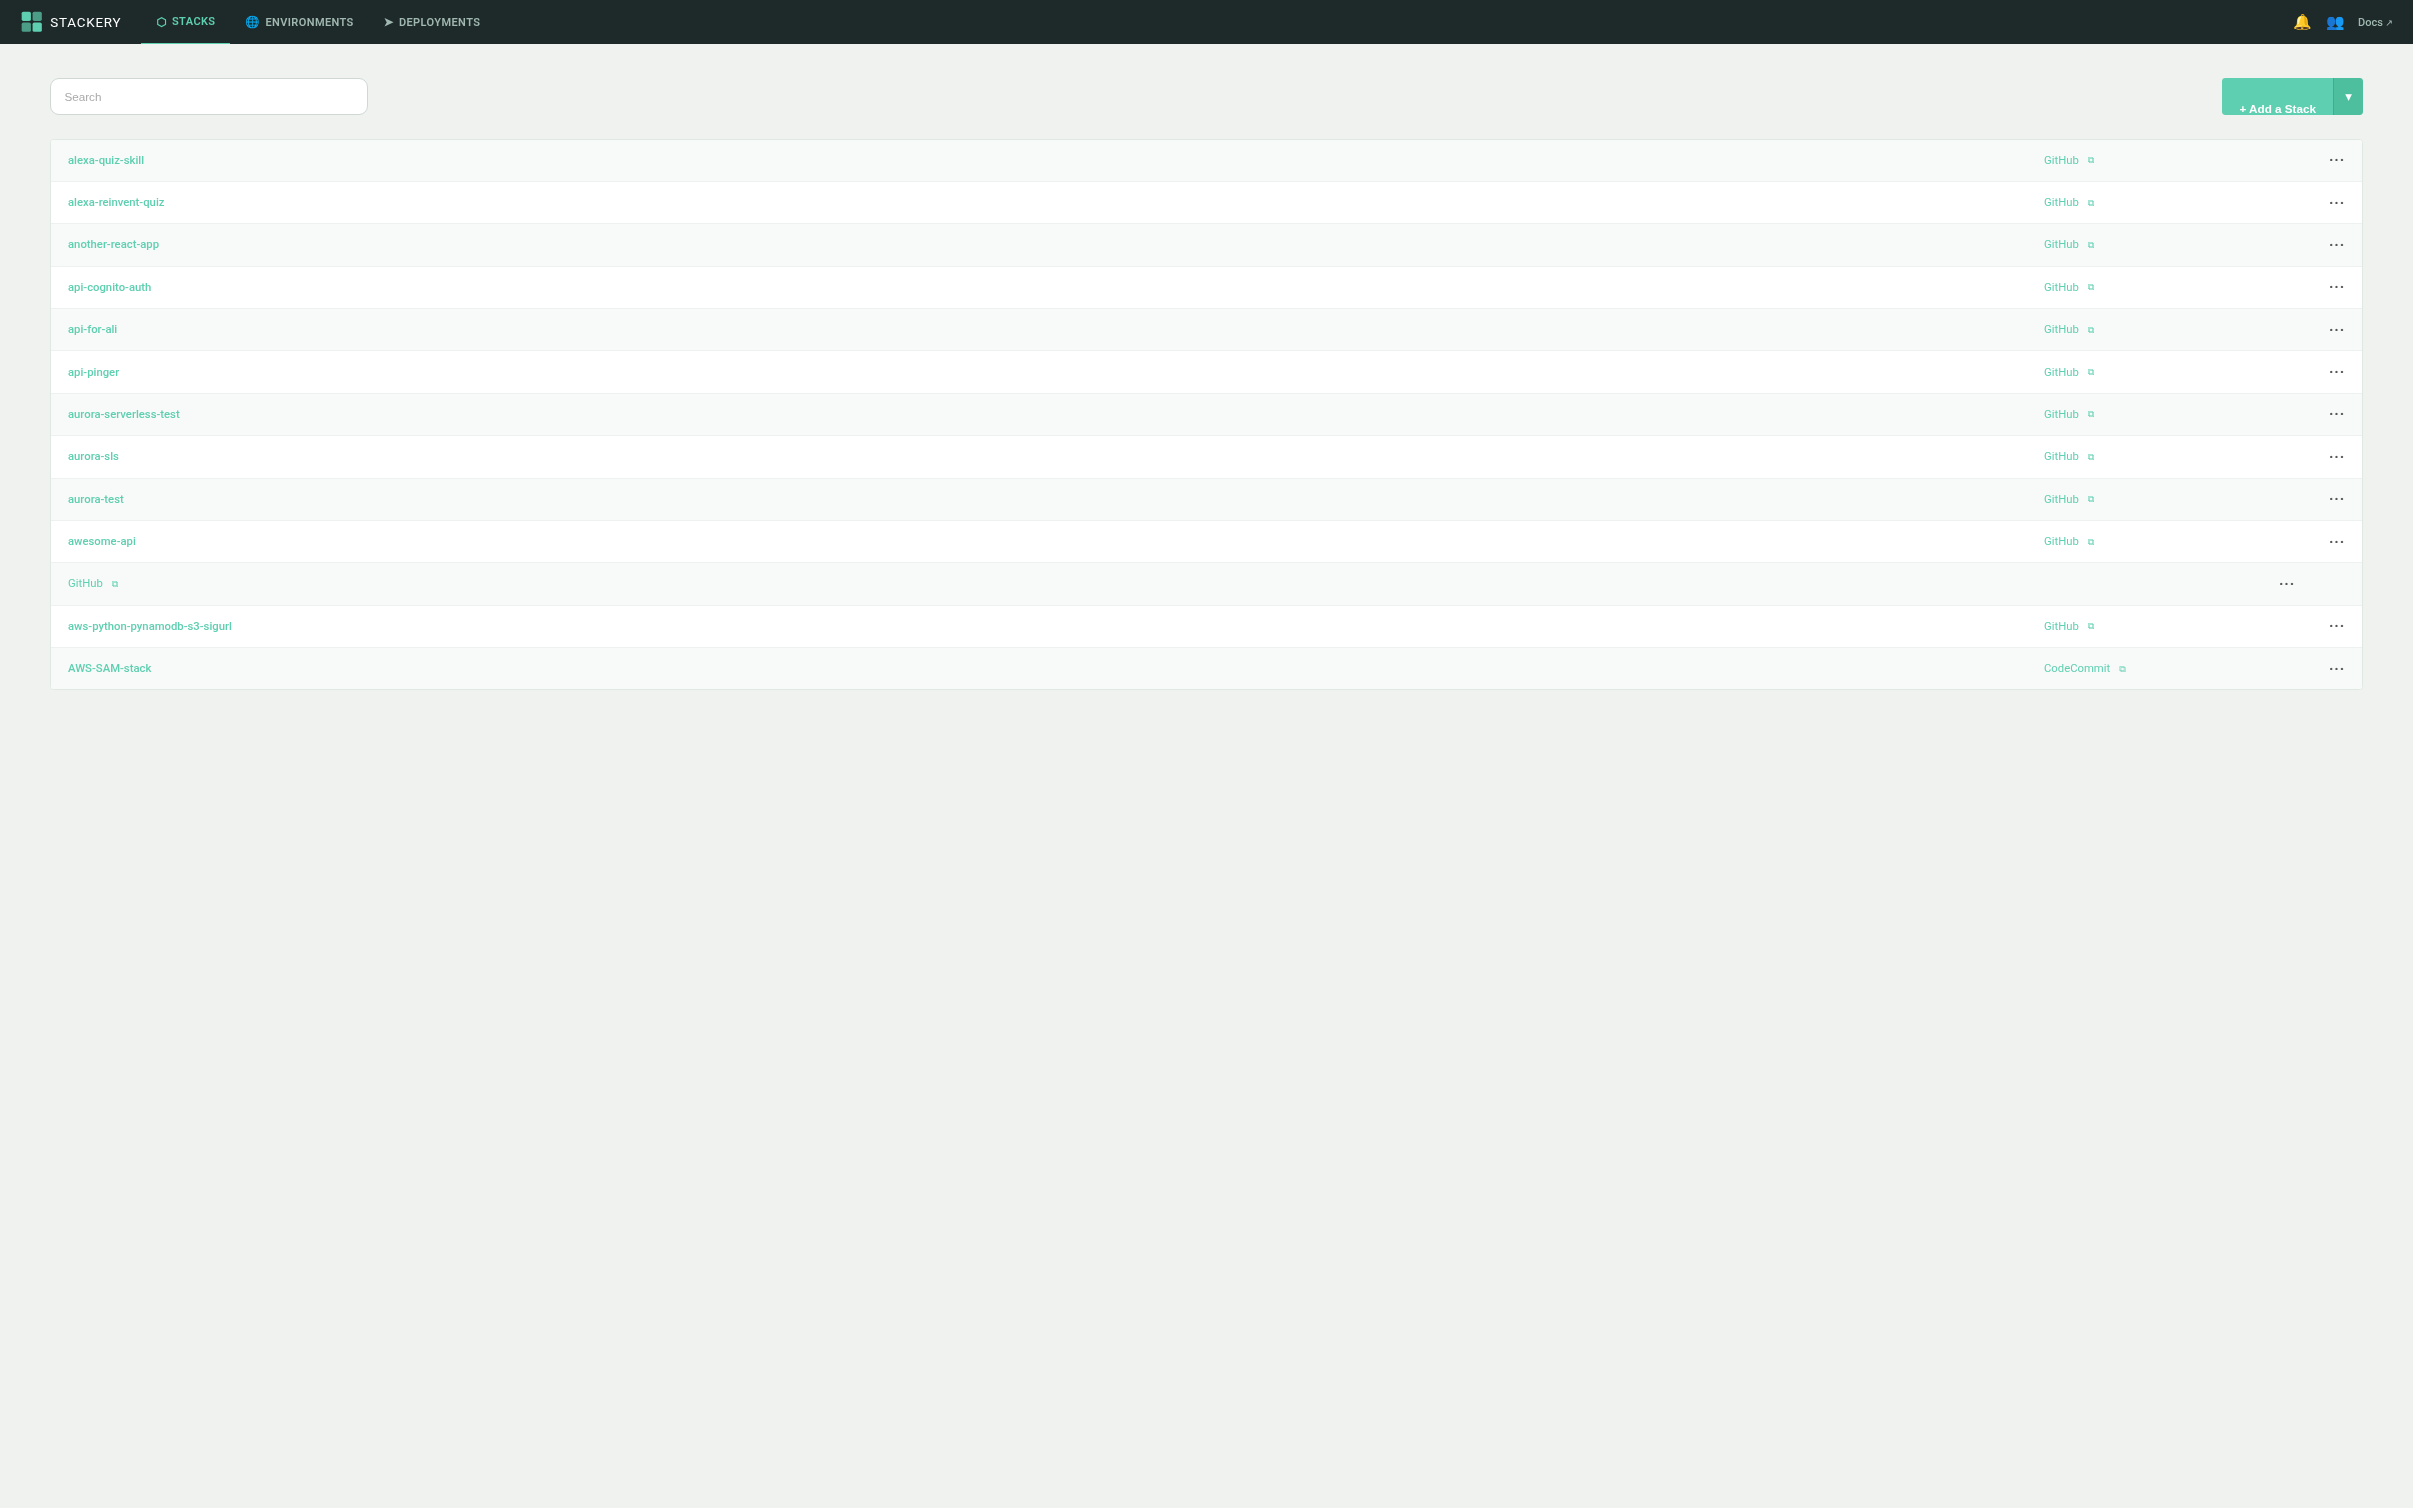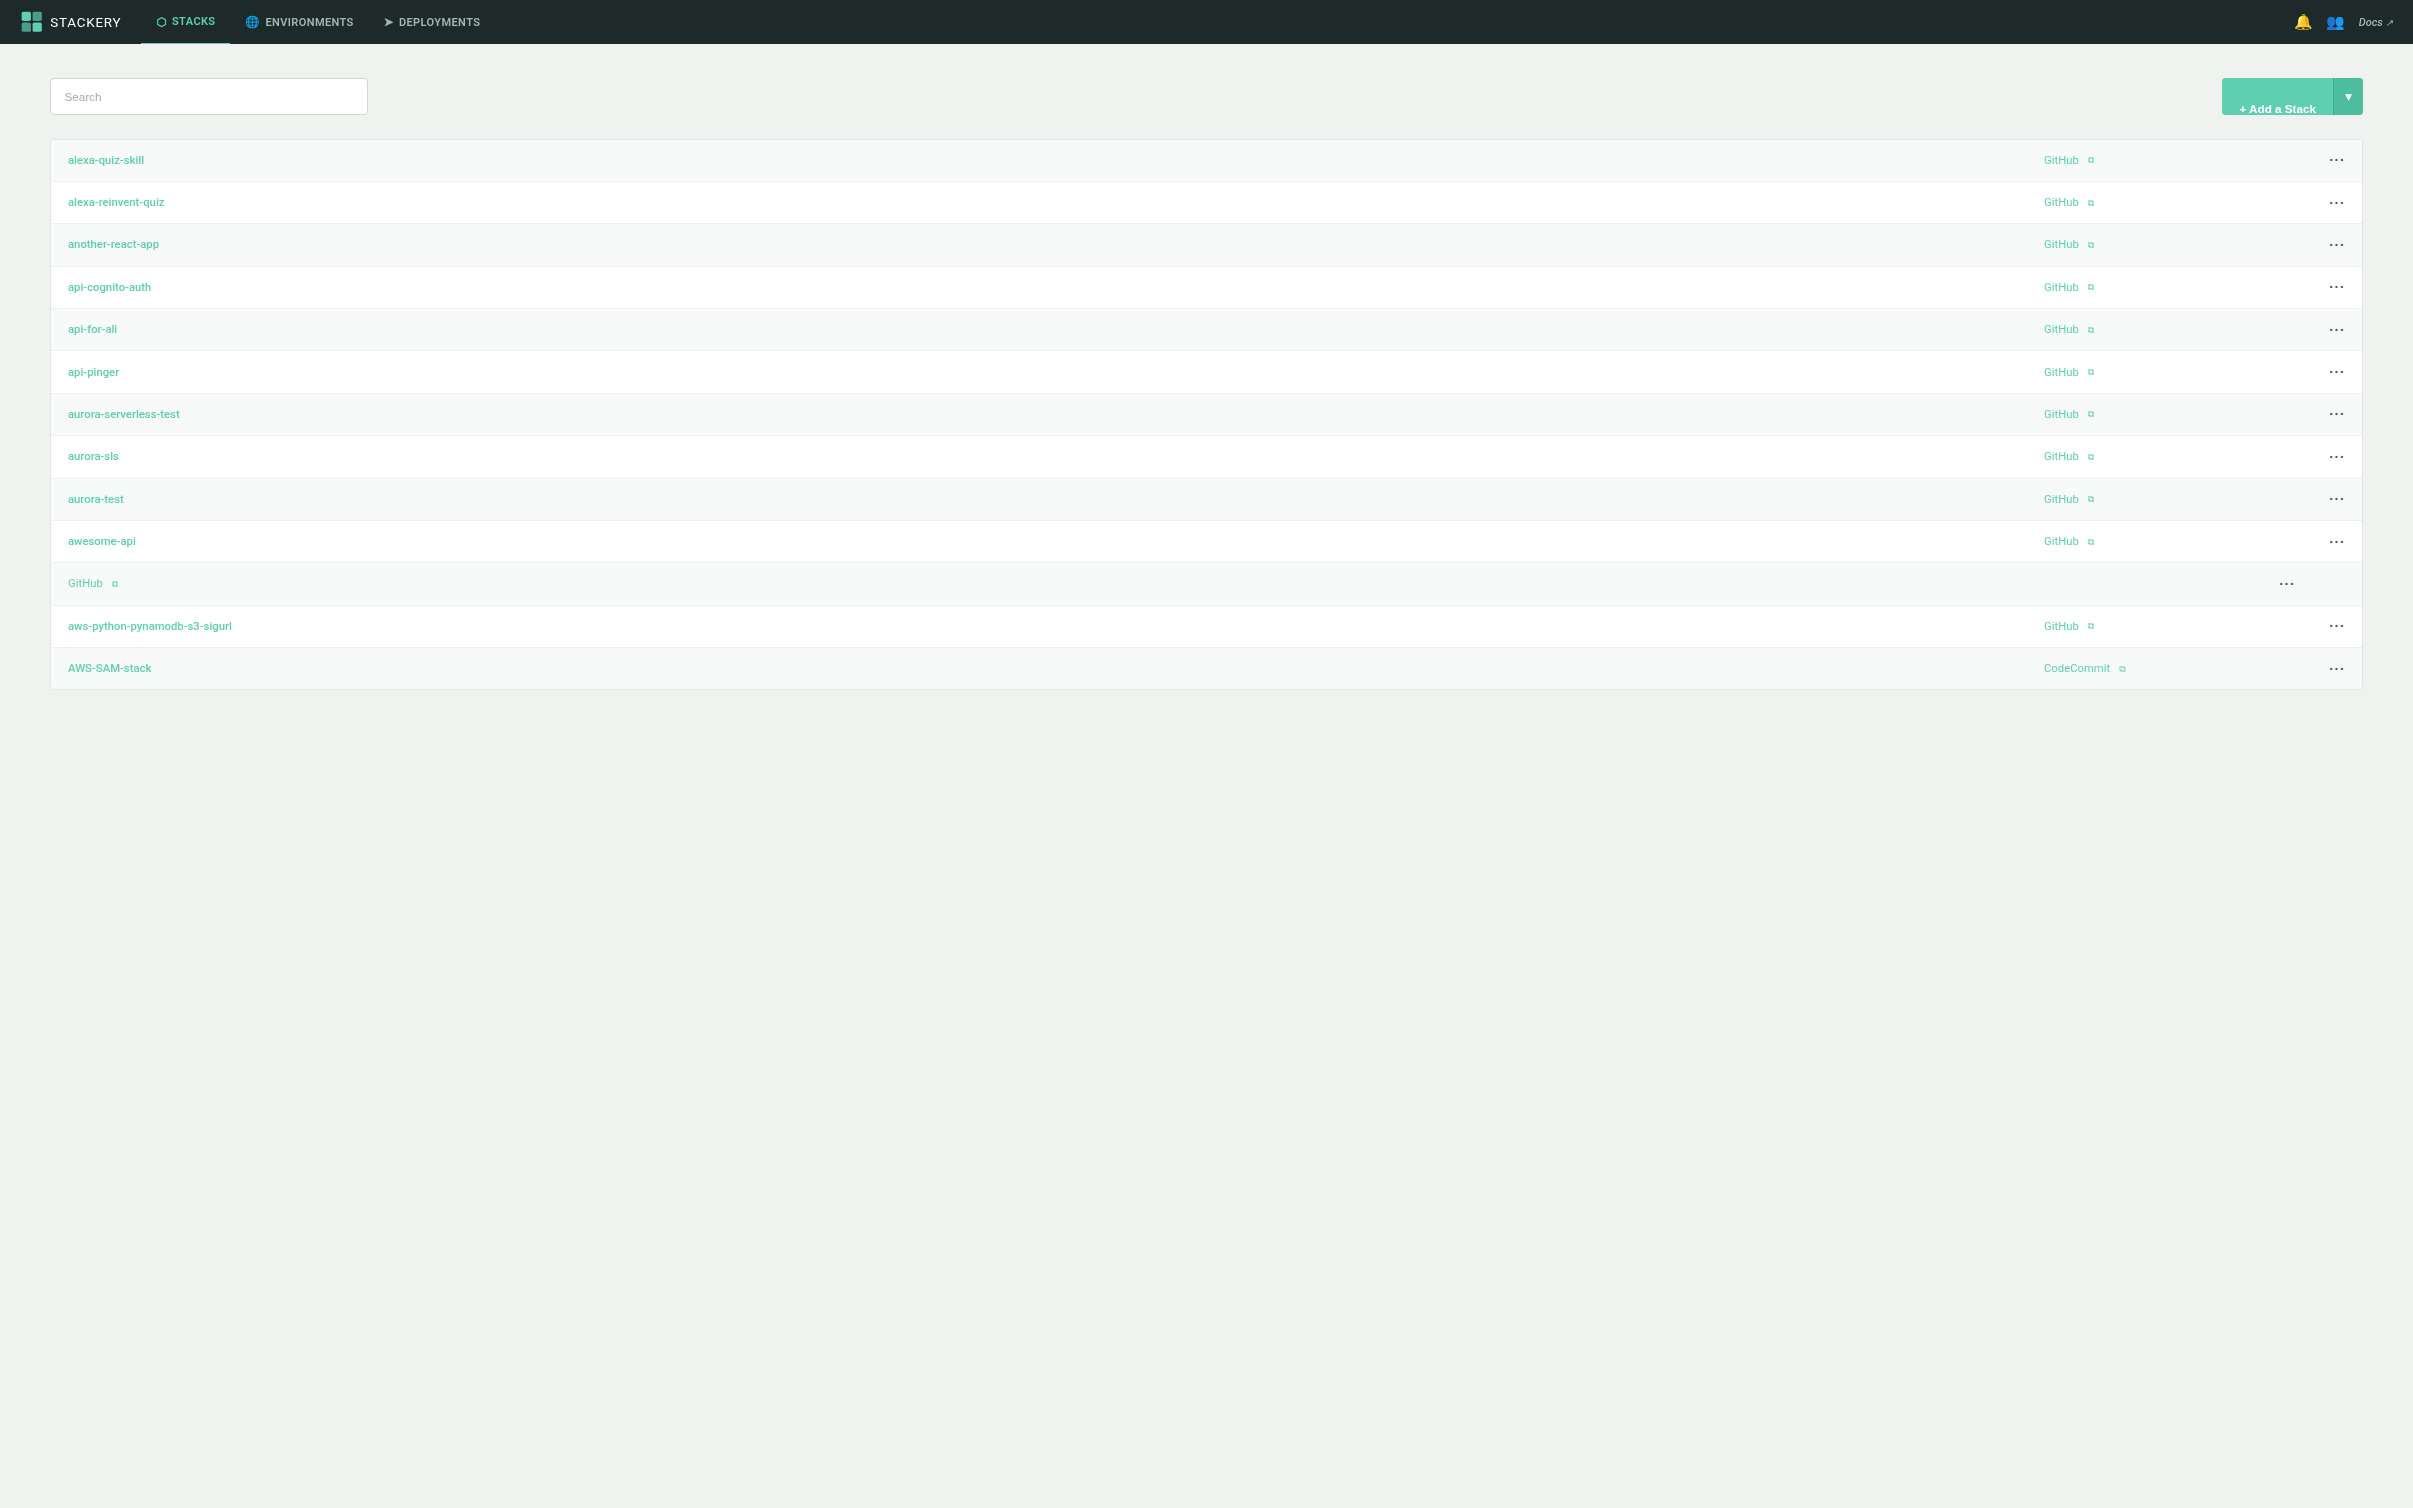--- a/index.html
+++ b/index.html
@@ -84,21 +84,20 @@
     }
 
     .docs-link {
       color: #a0b8b0;
       font-size: 11px;
       font-weight: 500;
       cursor: pointer;
       display: flex;
       align-items: center;
       gap: 2.5px;
-      font-style: italic;
     }
 
     
     .main-content {
       padding: 34px 50px;
     }
 
     
     .toolbar {
       display: flex;
@@ -108,21 +107,21 @@
     }
 
     .search-input-wrapper {
       position: relative;
     }
 
     .search-input {
       width: 318px;
       height: 37px;
       border: 0.8px solid #d0d8d4;
-      border-radius: 4px;
+      border-radius: 9px;
       padding: 0 13.4px;
       font-size: 11.7px;
       color: #333;
       background: white;
       outline: none;
     }
 
     .search-input::placeholder {
       color: #aaa;
     }

